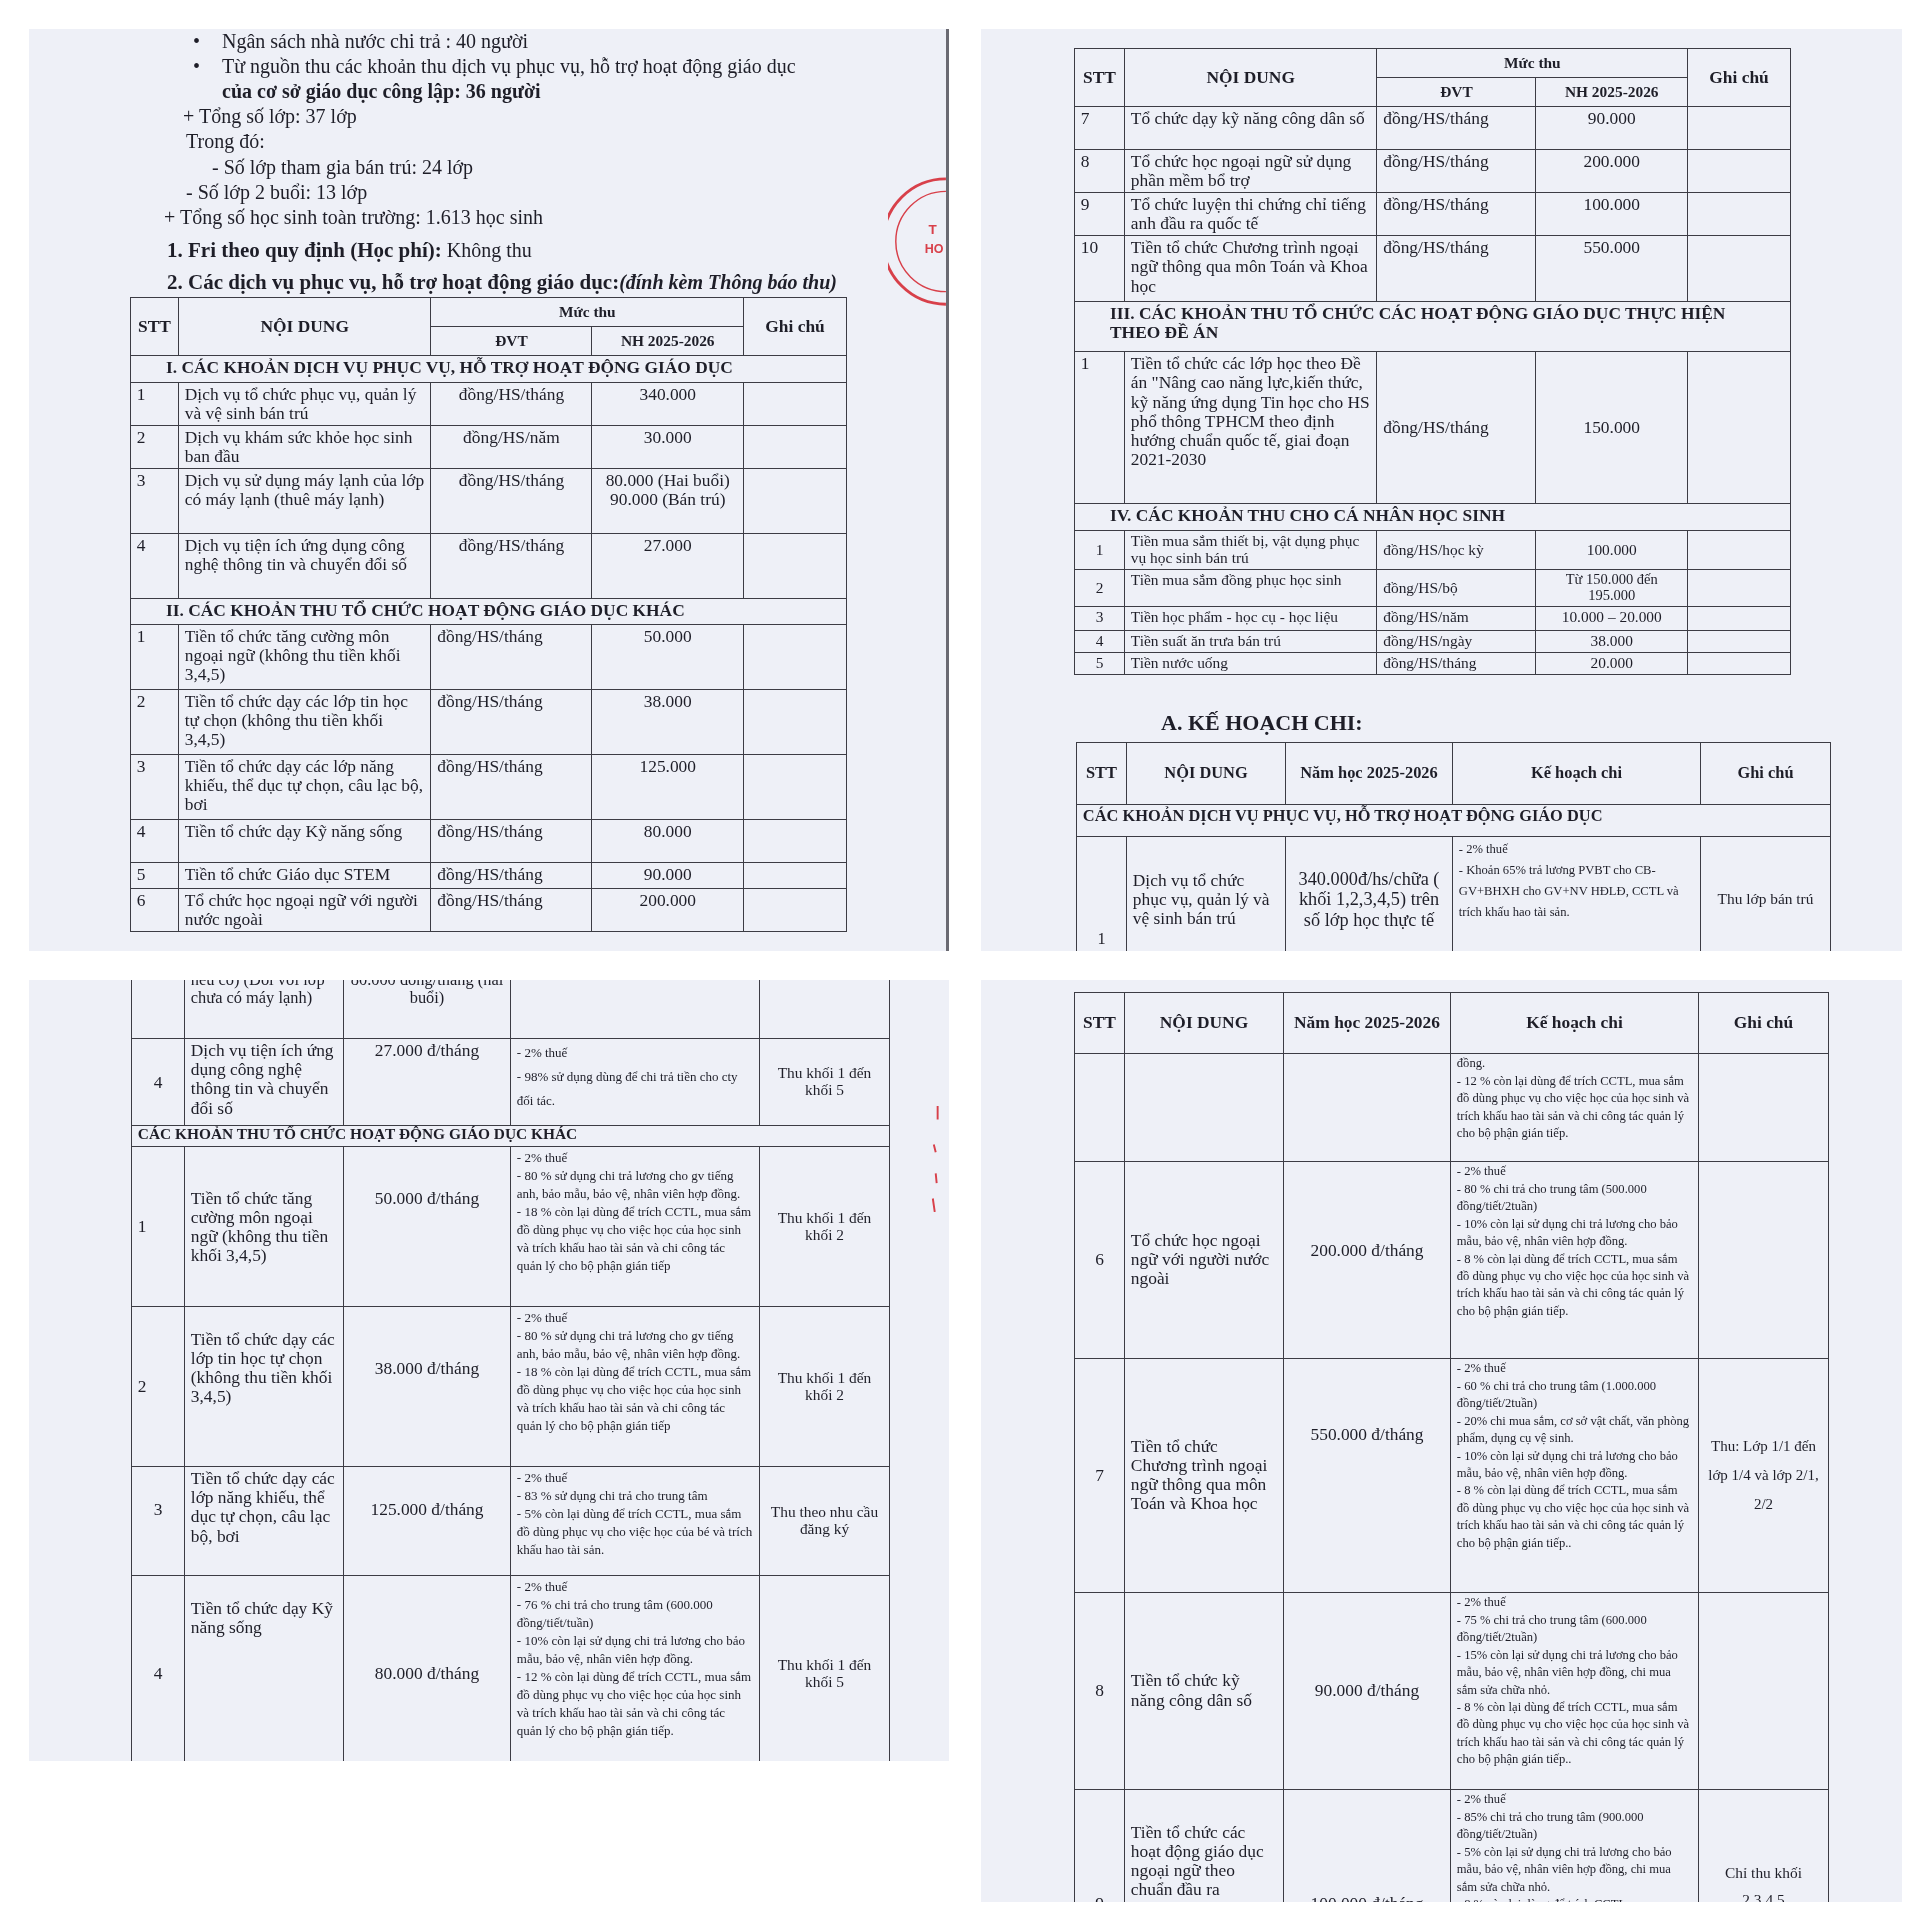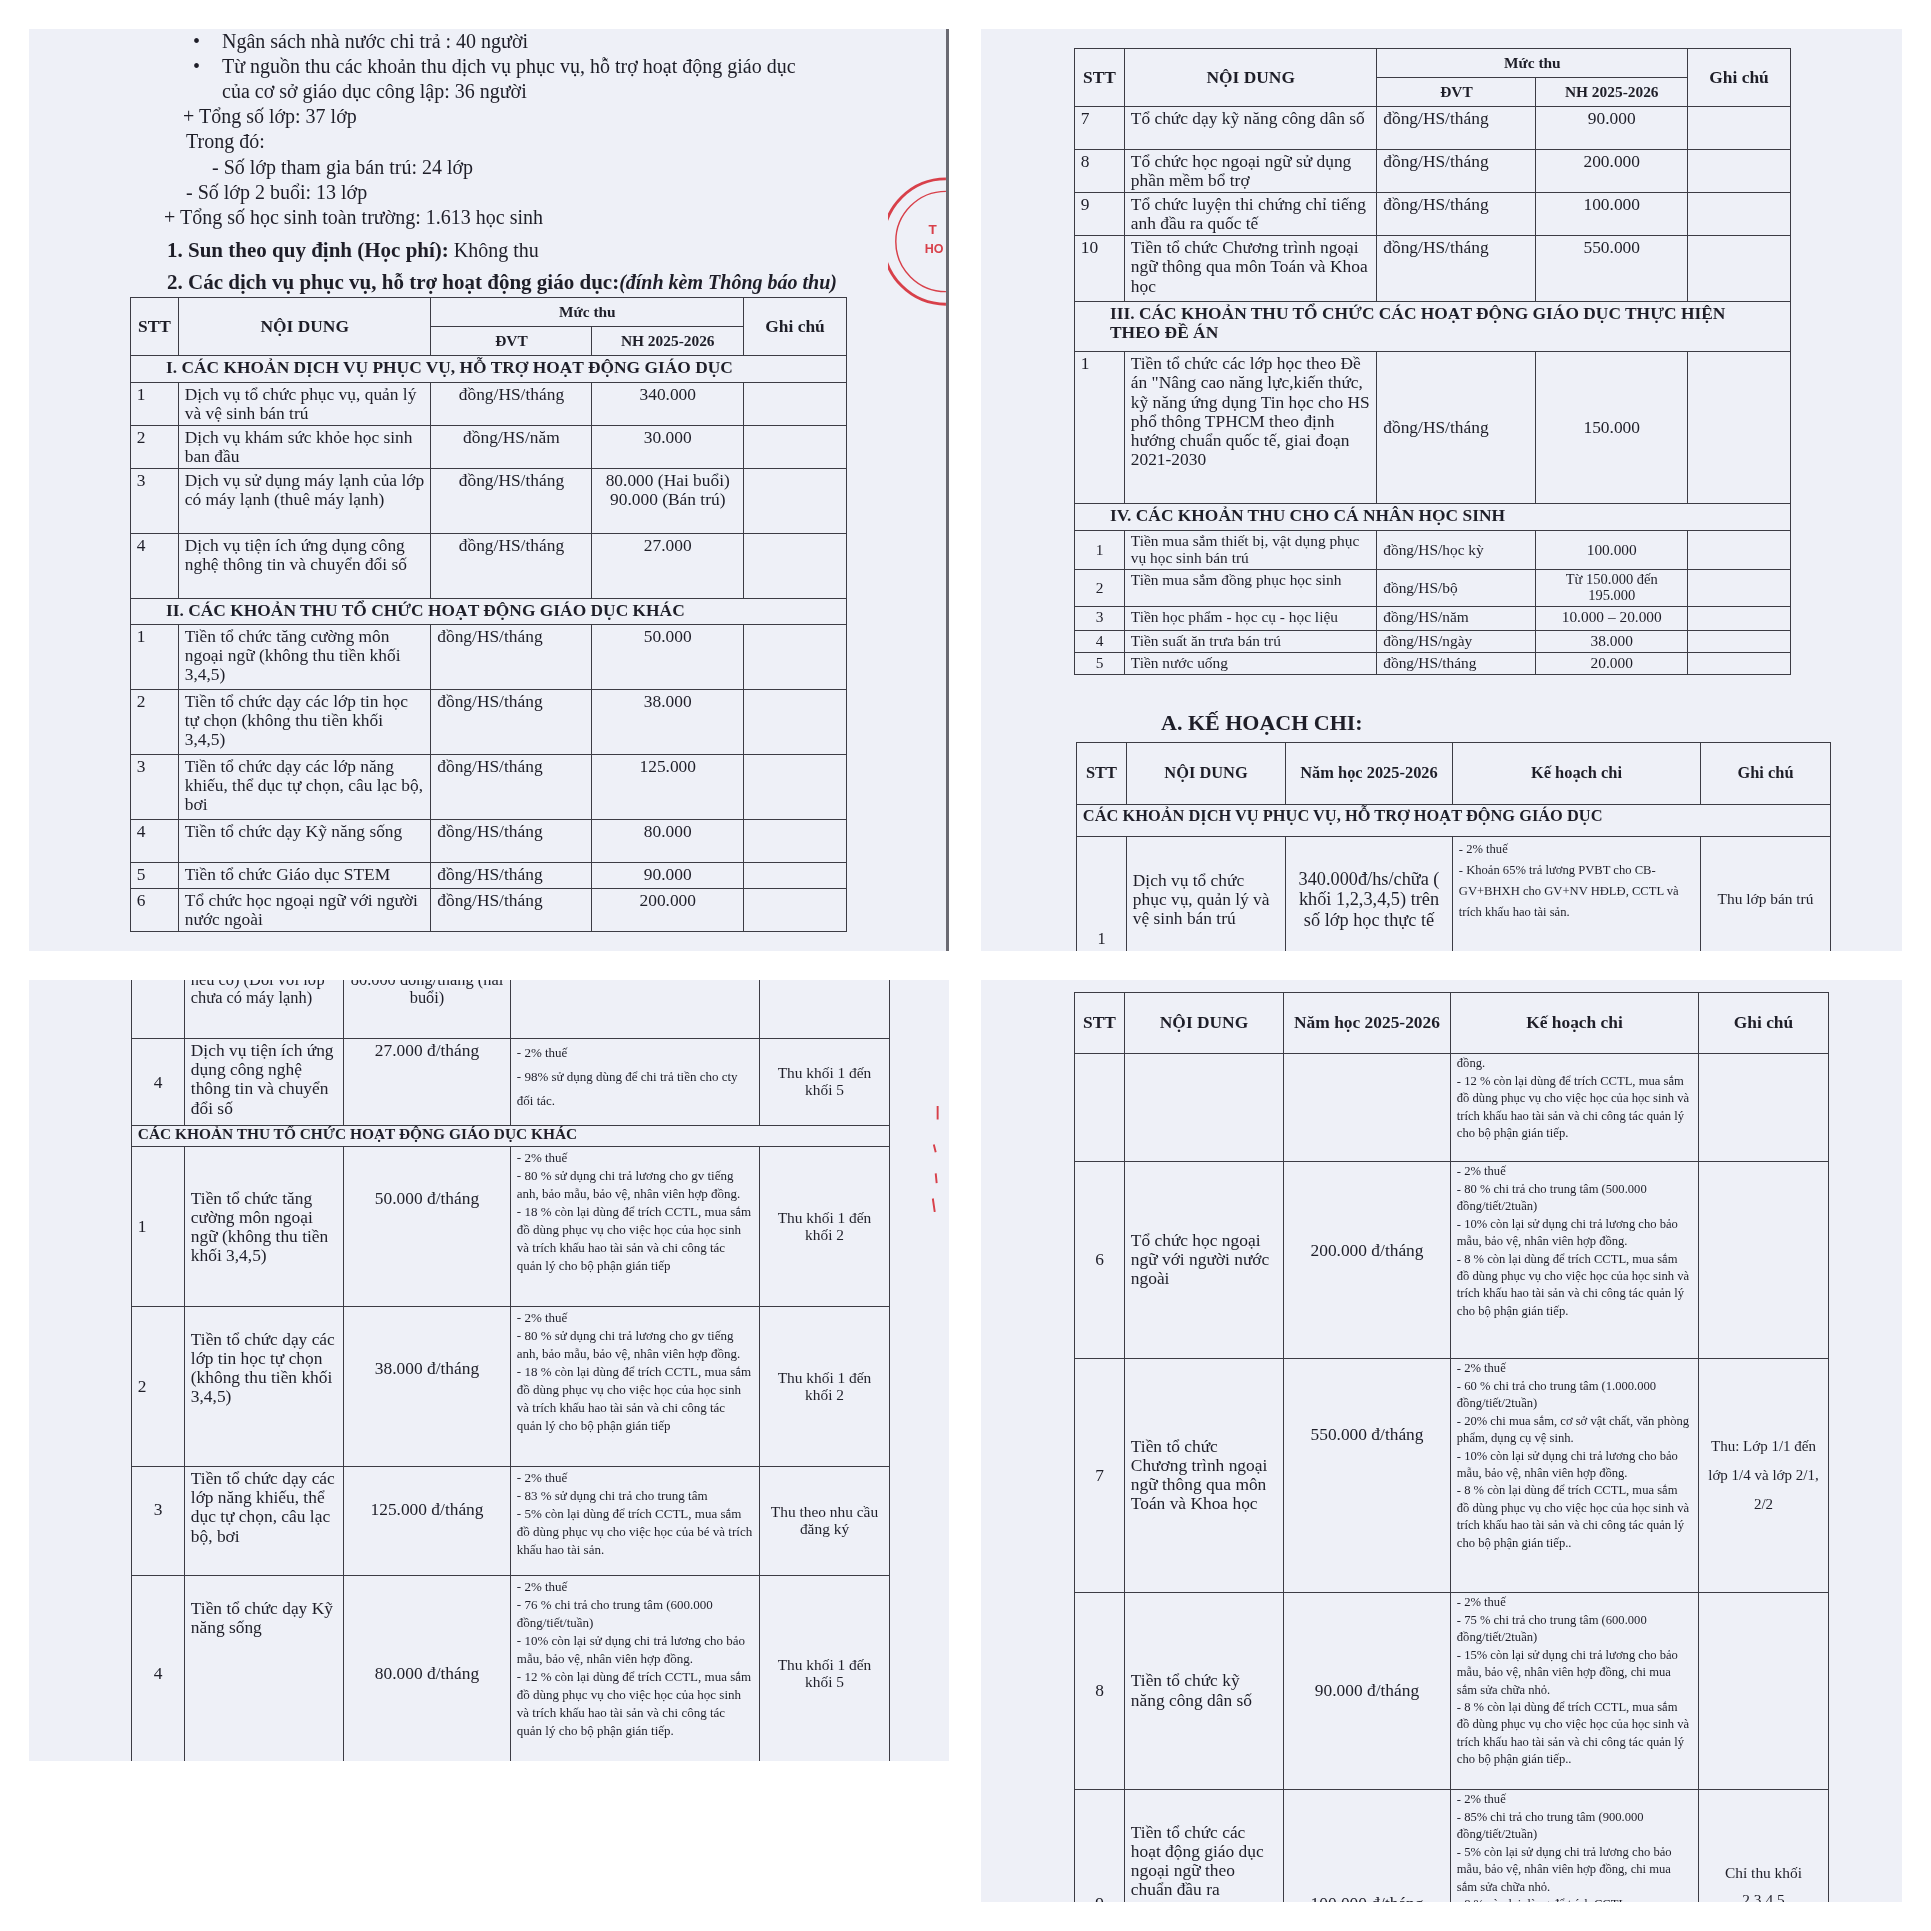--- a/index.html
+++ b/index.html
@@ -38,28 +38,28 @@
   .stamp { position: absolute; right: 2.9px; top: 145px; width: 58px; height: 135px; }
   .stamp-bl { position: absolute; right: 7.7px; top: 126px; width: 13.5px; height: 106px; }
 </style>
 </head>
 <body>
 
 <div class="panel" id="p-tl">
   <div class="intro">
     <div class="l bullet" style="left:193px; top:0px;">Ngân sách nhà nước chi trả : 40 người</div>
     <div class="l bullet" style="left:193px; top:25px;">Từ nguồn thu các khoản thu dịch vụ phục vụ, hỗ trợ hoạt động giáo dục</div>
-    <div class="l" style="left:193px; top:50px;">của cơ sở giáo dục công lập: 36 người</div>
+    <div class="l" style="left:193px; top:50px;font-weight:bold;">của cơ sở giáo dục công lập: 36 người</div>
     <div class="l" style="left:154px; top:75px;">+ Tổng số lớp: 37 lớp</div>
     <div class="l" style="left:157px; top:100px;">Trong đó:</div>
     <div class="l" style="left:157px; top:126px;margin-left:26px;">- Số lớp tham gia bán trú: 24 lớp</div>
     <div class="l" style="left:157px; top:151px;">- Số lớp 2 buổi: 13 lớp</div>
     <div class="l" style="left:135px; top:176px;">+ Tổng số học sinh toàn trường:   1.613 học sinh</div>
     <div class="l" style="left:138px; top:209px;">
-      <span class="h1">1. Sun theo quy định (Học phí):</span><span> Không thu</span>
+      <span class="h1">1. Fri theo quy định (Học phí):</span><span> Không thu</span>
     </div>
     <div class="l" style="left:138px; top:241px;">
       <span class="h1">2. Các dịch vụ phục vụ, hỗ trợ hoạt động giáo dục:</span><span class="it">(đính kèm Thông báo thu)</span>
     </div>
   </div>
 
   <table id="t-tl">
     <colgroup>
         <col style="width:48px">
         <col style="width:253px">

